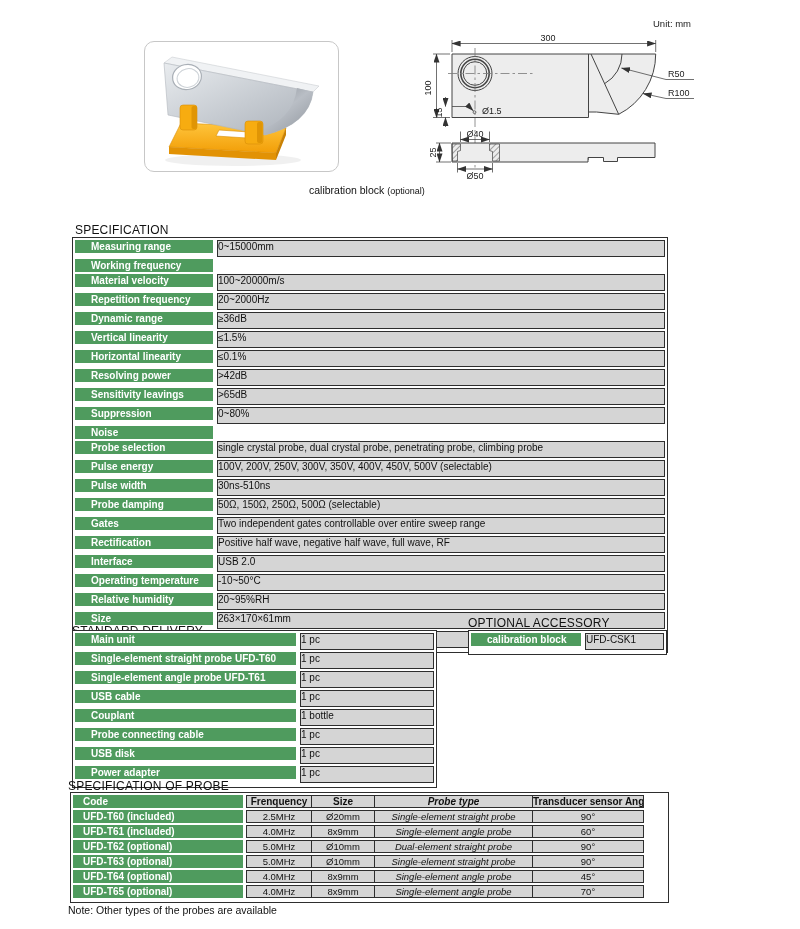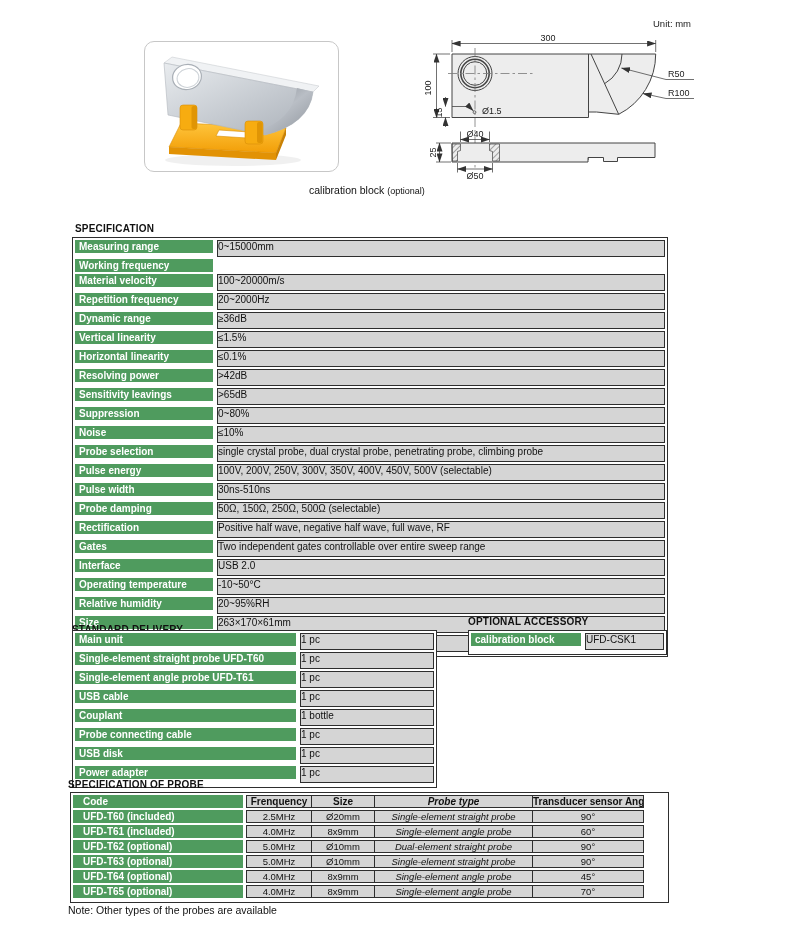--- a/index.html
+++ b/index.html
@@ -1,28 +1,28 @@
 <!DOCTYPE html>
 <html><head>
 <meta charset="utf-8">
 <style>
   html,body { margin:0; padding:0; background:#fff; }
   .page {
     position:relative; width:800px; height:929px; background:#ffffff;
     font-family:"Liberation Sans", sans-serif; color:#111; overflow:hidden;
     --green:#4f9b5e; --cellgray:#d5d5d5; --tborder:#2e2e2e;
   }
-  .heading { position:absolute; font-weight:bold; font-size:10px; letter-spacing:.2px; color:#111; }
+  .heading { position:absolute; font-weight:normal; font-size:12px; letter-spacing:.2px; color:#111; }
 
   
   .gtable { position:absolute; box-sizing:border-box; border:1.5px solid var(--tborder); background:#fff; padding:2px; }
   .trow { display:flex; margin-bottom:2px; }
   .kcell {
     background:var(--green); color:#fff; font-weight:bold; font-size:10px;
-    height:13px; line-height:13px; padding-left:4px; box-sizing:border-box;
+    height:13px; line-height:13px; padding-left:16px; box-sizing:border-box;
     white-space:nowrap; overflow:hidden; margin-right:4px; flex:none;
   }
   .vcell {
     background:var(--cellgray); border:1px solid var(--tborder); font-size:10px;
     height:17px; line-height:12px; box-sizing:border-box;
     white-space:nowrap; overflow:hidden; flex:1;
   }
   .spec { left:72px; top:237px; width:596px; }
   .spec .kcell { width:138px; }
   .delivery { left:72px; top:630px; width:365px; }
@@ -227,21 +227,20 @@
         <div class="vcell">&gt;65dB</div>
       </div>
 
       <div class="trow">
         <div class="kcell">Suppression</div>
         <div class="vcell">0~80%</div>
       </div>
 
       <div class="trow">
         <div class="kcell">Noise</div>
-        <div class="vcell">≤10%</div>
       </div>
 
       <div class="trow">
         <div class="kcell">Probe selection</div>
         <div class="vcell">single crystal probe, dual crystal probe,  penetrating probe, climbing probe</div>
       </div>
 
       <div class="trow">
         <div class="kcell">Pulse energy</div>
         <div class="vcell">100V, 200V, 250V, 300V, 350V, 400V, 450V, 500V  (selectable)</div>
@@ -251,27 +250,27 @@
         <div class="kcell">Pulse width</div>
         <div class="vcell">30ns-510ns</div>
       </div>
 
       <div class="trow">
         <div class="kcell">Probe damping</div>
         <div class="vcell">50Ω, 150Ω, 250Ω, 500Ω  (selectable)</div>
       </div>
 
       <div class="trow">
+        <div class="kcell">Gates</div>
+        <div class="vcell">Two independent gates controllable over entire sweep range</div>
+      </div>
+
+      <div class="trow">
         <div class="kcell">Rectification</div>
         <div class="vcell">Positive half wave, negative half wave, full wave, RF</div>
-      </div>
-
-      <div class="trow">
-        <div class="kcell">Gates</div>
-        <div class="vcell">Two independent gates controllable over entire sweep range</div>
       </div>
 
       <div class="trow">
         <div class="kcell">Interface</div>
         <div class="vcell">USB 2.0</div>
       </div>
 
       <div class="trow">
         <div class="kcell">Operating temperature</div>
         <div class="vcell">-10~50°C</div>

